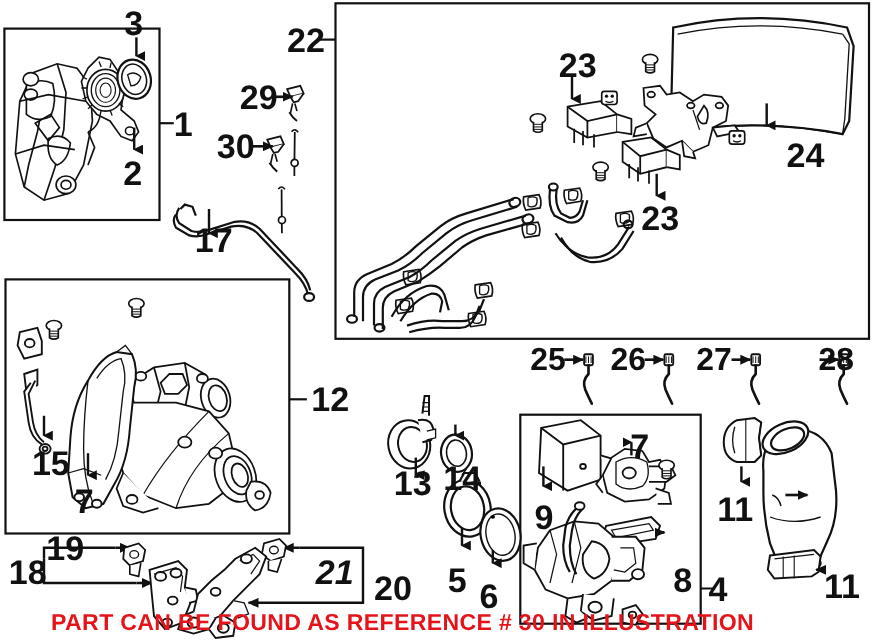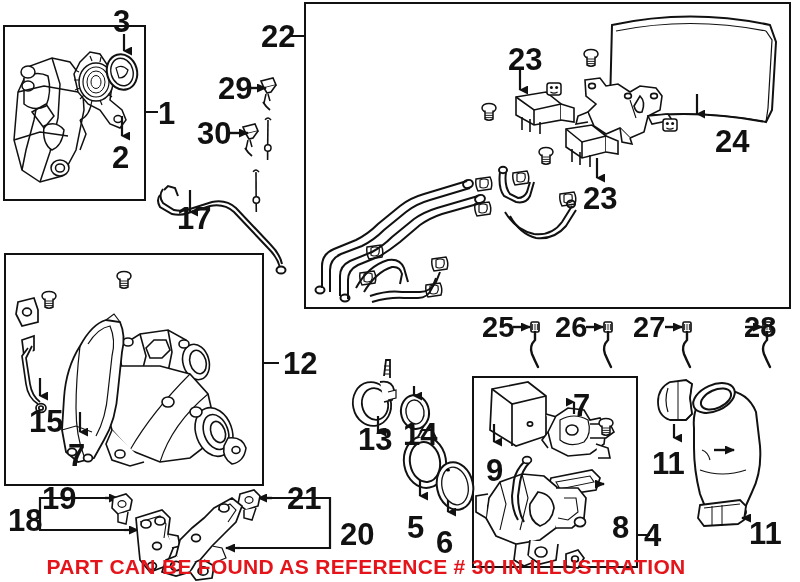--- a/index.html
+++ b/index.html
@@ -506,21 +506,21 @@
   <span class="callout c-lg" style="left:749px;top:518px;">11</span>
   <span class="callout c-lg" style="left:283px;top:348px;">12</span>
   <span class="callout c-lg" style="left:358px;top:424px;">13</span>
   <span class="callout c-lg" style="left:403px;top:375px;margin-top:44px;">14</span>
   <span class="callout c-lg" style="left:29px;top:406px;">15</span>
   <span class="callout c-lg" style="left:68px;top:440px;">7</span>
   <span class="callout c-lg" style="left:177px;top:167px;margin-top:36px;">17</span>
   <span class="callout c-lg" style="left:8px;top:505px;">18</span>
   <span class="callout c-lg" style="left:42px;top:483px;">19</span>
   <span class="callout c-lg" style="left:340px;top:519px;">20</span>
-  <span class="callout c-lg" style="left:287px;top:483px;">21</span>
+  <span class="callout c-lg" style="left:287px;top:505px;font-style:italic;">21</span>
   <span class="callout c-lg" style="left:261px;top:21px;">22</span>
   <span class="callout c-lg" style="left:508px;top:44px;">23</span>
   <span class="callout c-lg" style="left:583px;top:183px;">23</span>
   <span class="callout c-lg" style="left:715px;top:126px;text-align:center;">24</span>
   <span class="callout c-md" style="left:482px;top:313px;">25</span>
   <span class="callout c-md" style="left:555px;top:313px;">26</span>
   <span class="callout c-md" style="left:633px;top:313px;text-align:right;">27</span>
   <span class="callout c-md" style="left:713px;top:313px;margin-left:31px;">28</span>
   <span class="callout c-lg" style="left:218px;top:73px;">29</span>
   <span class="callout c-lg" style="left:197px;top:118px;">30</span>

